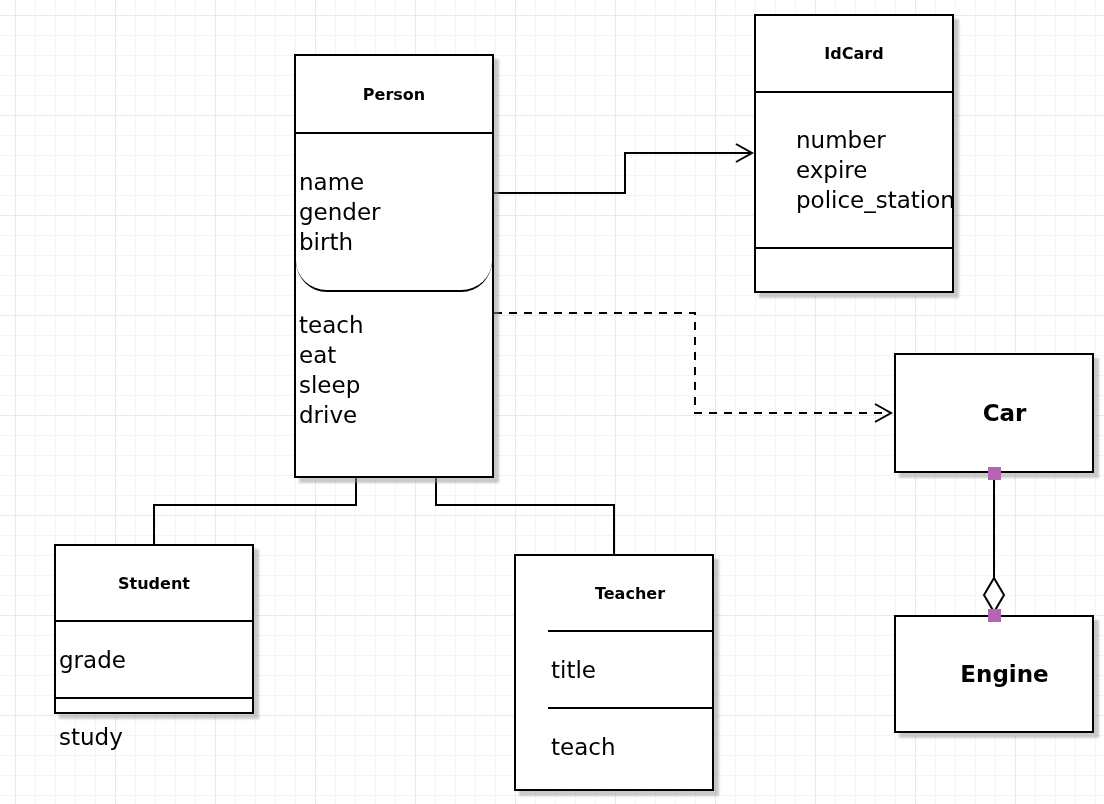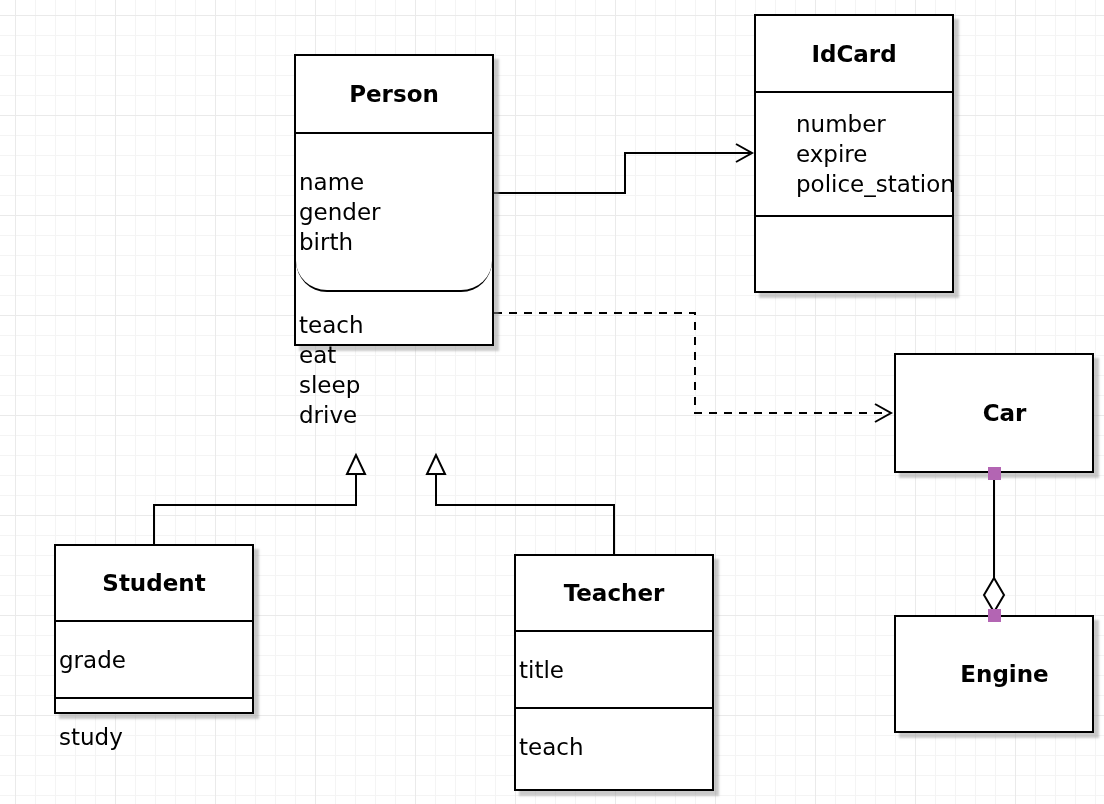--- a/index.html
+++ b/index.html
@@ -23,21 +23,21 @@
   .uml-class{
     position:absolute;
     box-sizing:border-box;
     background:var(--box-fill,#fff);
     border:2px solid var(--line,#000);
     box-shadow:5px 5px 2px var(--shadow,rgba(150,150,150,.5));
     color:var(--line,#000);
   }
   .uml-title{
     display:flex;align-items:center;justify-content:center;
-    font-weight:bold;font-size:23px;
+    font-weight:bold;font-size:16px;
     box-sizing:border-box;
   }
   .sect-divider{border-bottom:2px solid var(--line,#000);}
   .uml-section{
     display:flex;flex-direction:column;justify-content:center;
     box-sizing:border-box;
     padding-left:3px;
   }
   .uml-row{font-size:23px;line-height:30px;white-space:nowrap;}
   .title-only{display:flex;align-items:center;justify-content:center;
@@ -78,38 +78,38 @@
       <path class="edge" d="M614,554 V505 H436 V474"></path>
       <polygon class="arrow-hollow" points="436,455 427,474 445,474"></polygon>
     </g>
 
     <g>
       <path class="edge" d="M994,473 V580"></path>
       <polygon class="arrow-hollow" points="994,578 1004,595 994,612 984,595"></polygon>
     </g>
   </svg>
 
-  <div class="uml-class" style="left:294px;top:54px;width:200px;height:292px;">
+  <div class="uml-class" style="left:294px;top:54px;width:200px;height:424px;">
     <div class="uml-title sect-divider" style="height:78px;">Person</div>
     <div class="uml-section sect-divider" style="height:158px;border-radius:31px;">
       <div class="uml-row">name</div>
       <div class="uml-row">gender</div>
       <div class="uml-row">birth</div>
     </div>
     <div class="uml-section" style="height:156px;">
       <div class="uml-row">teach</div>
       <div class="uml-row">eat</div>
       <div class="uml-row">sleep</div>
       <div class="uml-row">drive</div>
     </div>
   </div>
 
   <div class="uml-class" style="left:754px;top:14px;width:200px;height:279px;">
     <div class="uml-title sect-divider" style="height:77px;">IdCard</div>
-    <div class="uml-section sect-divider" style="height:124px;padding-left:40px;">
+    <div class="uml-section sect-divider" style="height:156px;padding-left:40px;">
       <div class="uml-row">number</div>
       <div class="uml-row">expire</div>
       <div class="uml-row">police_station</div>
     </div>
     <div class="uml-section" style="height:38px;"></div>
   </div>
 
   <div class="uml-class title-only" style="left:894px;top:353px;width:200px;height:120px;">
     <span>Car</span>
   </div>
@@ -121,21 +121,21 @@
   <div class="uml-class" style="left:54px;top:544px;width:200px;height:170px;">
     <div class="uml-title sect-divider" style="height:76px;">Student</div>
     <div class="uml-section sect-divider" style="height:77px;">
       <div class="uml-row">grade</div>
     </div>
     <div class="uml-section" style="height:76px;">
       <div class="uml-row">study</div>
     </div>
   </div>
 
-  <div class="uml-class" style="left:514px;top:554px;width:200px;height:237px;">
+  <div class="uml-class" style="left:514px;top:554px;width:200px;height:237px;padding-left:32px;">
     <div class="uml-title sect-divider" style="height:76px;">Teacher</div>
     <div class="uml-section sect-divider" style="height:77px;">
       <div class="uml-row">title</div>
     </div>
     <div class="uml-section" style="height:76px;">
       <div class="uml-row">teach</div>
     </div>
   </div>
 
   <div class="conn-point" style="left:988px;top:467px;"></div>

